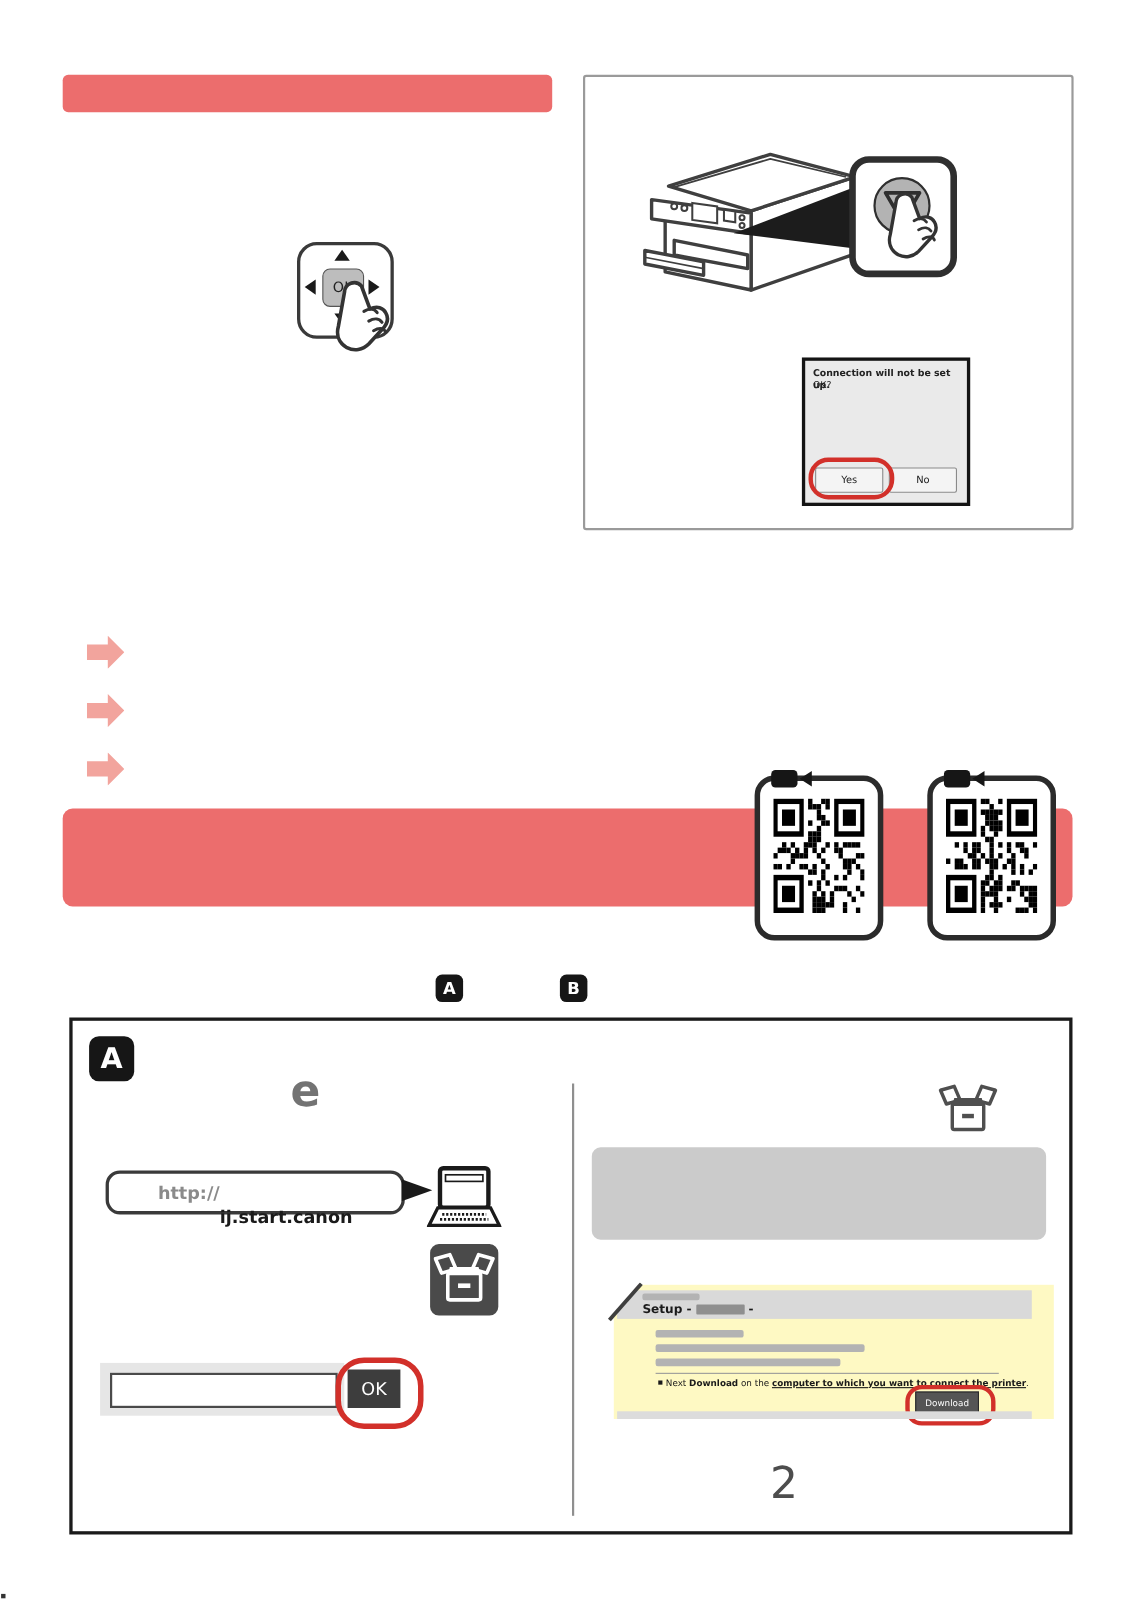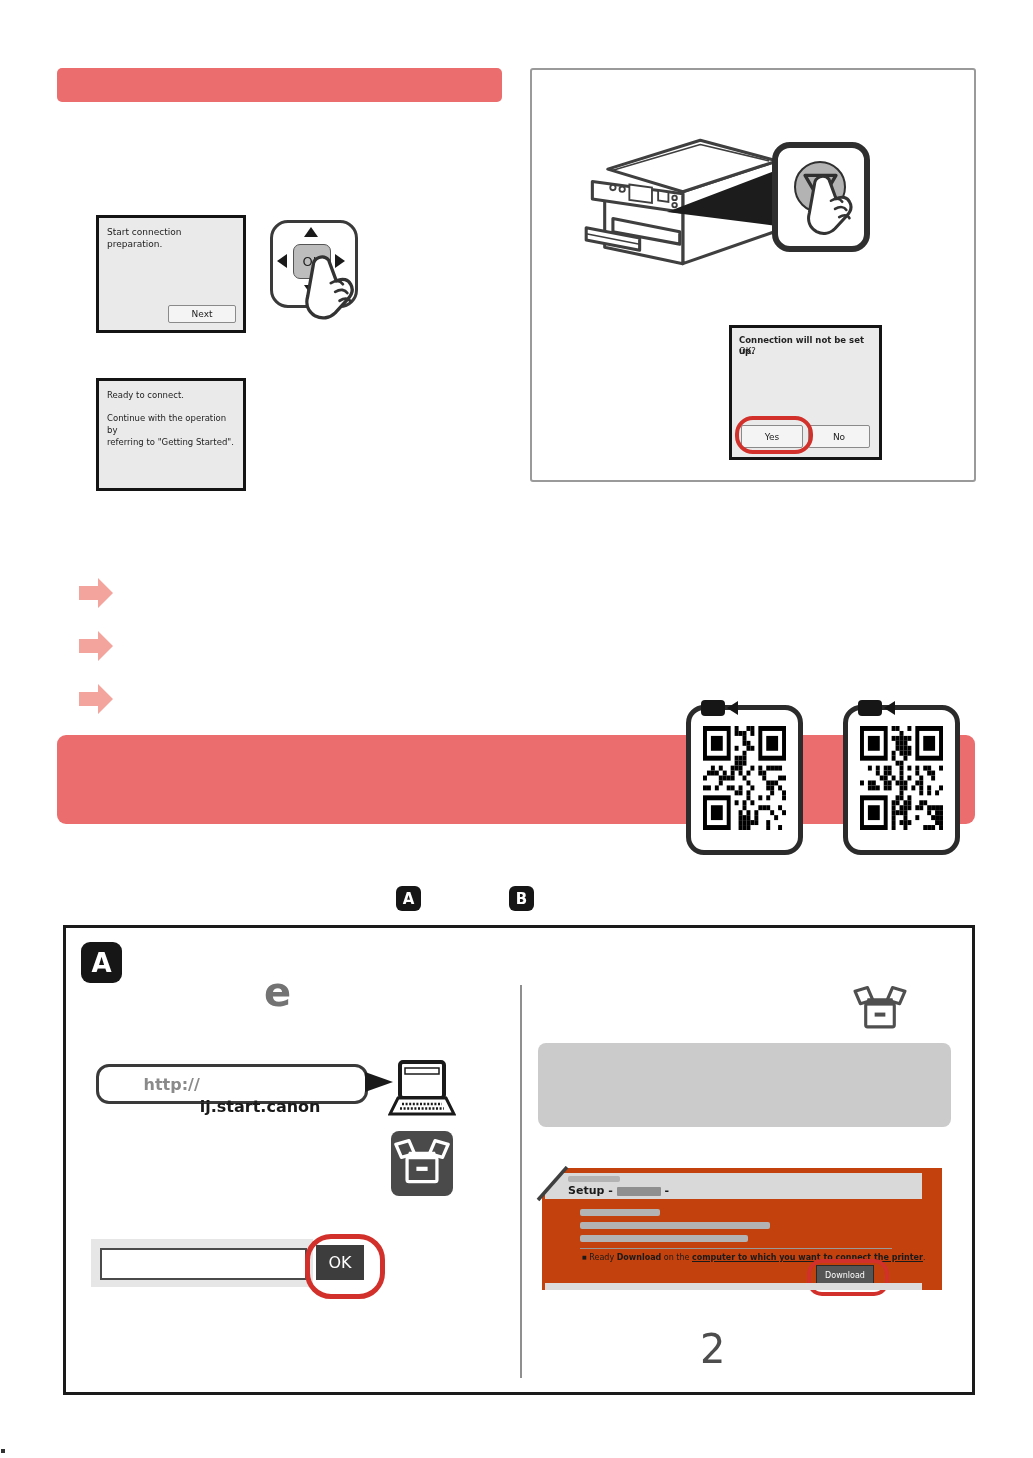--- a/index.html
+++ b/index.html
@@ -25,48 +25,36 @@
   .big-box{position:absolute;border:3px solid #1a1a1a;background:#fff;}
   .divider-v{position:absolute;width:2px;background:#8f8f8f;}
 </style>
 </head>
 <body>
 
 <div id="page">
 
   <div class="banner" style="left:57px;top:68px;width:445px;height:34px;border-radius:5px;"></div>
 
-  <div class="lcd" style="left:96px;top:215px;width:144px;height:112px;">
-    <div style="position:absolute;left:8px;top:8px;right:6px;font-size:9px;line-height:12px;">Start connection preparation.</div>
-    <div class="lcd-btn" style="right:7px;bottom:7px;width:66px;height:16px;">Next</div>
-  </div>
 
   <div class="abs" style="left:264px;top:216px;width:120px;height:120px;">
     <div style="position:absolute;left:6px;top:4px;width:82px;height:82px;background:#fff;border:3px solid #3a3a3a;border-radius:18px;"></div>
     <div style="position:absolute;left:40px;top:11px;width:0;height:0;border-left:7px solid transparent;border-right:7px solid transparent;border-bottom:10px solid #1a1a1a;"></div>
     <div style="position:absolute;left:40px;top:69px;width:0;height:0;border-left:7px solid transparent;border-right:7px solid transparent;border-top:10px solid #1a1a1a;"></div>
     <div style="position:absolute;left:13px;top:38px;width:0;height:0;border-top:7px solid transparent;border-bottom:7px solid transparent;border-right:10px solid #1a1a1a;"></div>
     <div style="position:absolute;left:71px;top:38px;width:0;height:0;border-top:7px solid transparent;border-bottom:7px solid transparent;border-left:10px solid #1a1a1a;"></div>
     <div style="position:absolute;left:29px;top:28px;width:36px;height:33px;background:#bdbdbd;border:1.5px solid #555;border-radius:7px;display:flex;align-items:center;justify-content:center;font-size:13px;color:#222;">OK</div>
     <svg style="position:absolute;left:36px;top:38px;width:66px;height:78px;" viewBox="0 0 60 70">
       <path d="M12 10 a8 8 0 0 1 14 -5 l7 19 c6 -3 11 -1 13 3 c3 5 1 10 -3 14 l-11 12 c-5 5 -12 6 -18 3 c-7 -4 -9 -11 -7 -18 z" fill="#fff" stroke="#333" stroke-width="3" stroke-linejoin="round"></path>
       <path d="M28 26 c5 -3 9 -2 11 1" fill="none" stroke="#333" stroke-width="2.5" stroke-linecap="round"></path>
       <path d="M32 34 c5 -3 9 -2 11 1" fill="none" stroke="#333" stroke-width="2.5" stroke-linecap="round"></path>
       <path d="M36 42 c5 -3 9 -2 10 1" fill="none" stroke="#333" stroke-width="2.5" stroke-linecap="round"></path>
     </svg>
   </div>
 
-  <div class="lcd" style="left:96px;top:378px;width:144px;height:107px;">
-    <div style="position:absolute;left:8px;top:8px;right:6px;font-size:8.5px;line-height:12px;">
-      <div>Ready to connect.</div>
-      <div style="height:11px;"></div>
-      <div>Continue with the operation by</div>
-      <div>referring to "Getting Started".</div>
-    </div>
-  </div>
 
   <div class="abs" style="left:530px;top:68px;width:442px;height:410px;border:2px solid #9a9a9a;border-radius:3px;background:#fff;">
 
     <svg style="position:absolute;left:48px;top:58px;width:220px;height:185px;" viewBox="0 0 210 180">
       <g fill="#ffffff" stroke="#3f3f3f" stroke-width="3" stroke-linejoin="round">
         <path d="M190 32 L190 100 L98 132 L98 62 Z"></path>
         <path d="M22 66 L98 80 L98 132 L22 116 Z"></path>
         <path d="M25 40 L115 12 L190 32 L98 62 Z"></path>
         <path d="M30 41 L115 16 L182 32" fill="none" stroke-width="1.5"></path>
         <path d="M10 52 L98 64 L98 82 L10 69 Z"></path>
@@ -426,39 +414,39 @@
         <polygon points="8,22 2,8 16,4 22,18"></polygon>
         <polygon points="52,22 58,8 44,4 38,18"></polygon>
         <rect x="14" y="22" width="32" height="26" rx="2"></rect>
       </g>
       <polygon points="16,16 44,16 46,24 14,24" fill="currentColor"></polygon>
       <rect x="24" y="32" width="12" height="4.5" fill="currentColor"></rect>
     </svg>
 
     <div style="position:absolute;left:472px;top:115px;width:413px;height:84px;background:#cbcbcb;border-radius:8px;"></div>
 
-    <div style="position:absolute;left:476px;top:240px;width:400px;height:122px;background:#c2410c;">
+    <div style="position:absolute;left:492px;top:240px;width:400px;height:122px;background:#fef9c3;">
       <div style="position:absolute;left:3px;top:5px;width:377px;height:26px;background:#d9d9d9;"></div>
       <svg style="position:absolute;left:-6px;top:-2px;width:36px;height:36px;" viewBox="0 0 36 36">
         <polygon points="0,36 0,0 32,0" fill="#ffffff"></polygon>
         <line x1="2" y1="34" x2="31" y2="1" stroke="#3f3f3f" stroke-width="3.5"></line>
       </svg>
       <div class="blur" style="left:26px;top:8px;width:52px;height:6px;"></div>
       <div style="position:absolute;left:26px;top:16px;font-size:11px;font-weight:bold;color:#1a1a1a;white-space:nowrap;">
         <span>Setup -</span>
         <span class="blur-ib" style="width:44px;height:9px;"></span>
         <span>-</span>
       </div>
       <div class="blur" style="left:38px;top:41px;width:80px;height:7px;"></div>
       <div class="blur" style="left:38px;top:54px;width:190px;height:7px;"></div>
       <div class="blur" style="left:38px;top:67px;width:168px;height:7px;"></div>
       <div style="position:absolute;left:38px;top:80px;width:312px;height:1px;background:#9a9a9a;"></div>
       <div style="position:absolute;left:40px;top:85px;font-size:8px;color:#1a1a1a;white-space:nowrap;">
         <span style="font-size:5px;vertical-align:1.5px;">■</span>
-        <span>Ready </span><b>Download</b><span> on the </span><b><u>computer to which you want to connect the printer</u></b><span>.</span>
+        <span>Next </span><b>Download</b><span> on the </span><b><u>computer to which you want to connect the printer</u></b><span>.</span>
       </div>
       <div class="dark-btn" style="position:absolute;left:274px;top:97px;width:56px;height:18px;font-size:8px;border:1px solid #2a2a2a;background:#555;">Download</div>
       <div class="hl" style="left:265px;top:91px;width:74px;height:29px;border-width:4px;border-radius:15px;"></div>
       <div style="position:absolute;left:3px;bottom:0px;width:377px;height:7px;background:#dcdcdc;"></div>
     </div>
 
     <div style="position:absolute;left:634px;top:398px;font-size:40px;color:#4d4d4d;font-weight:500;">2</div>
   </div>
 
   <div style="position:absolute;left:1px;top:1449px;width:4px;height:4px;background:#333;"></div>

